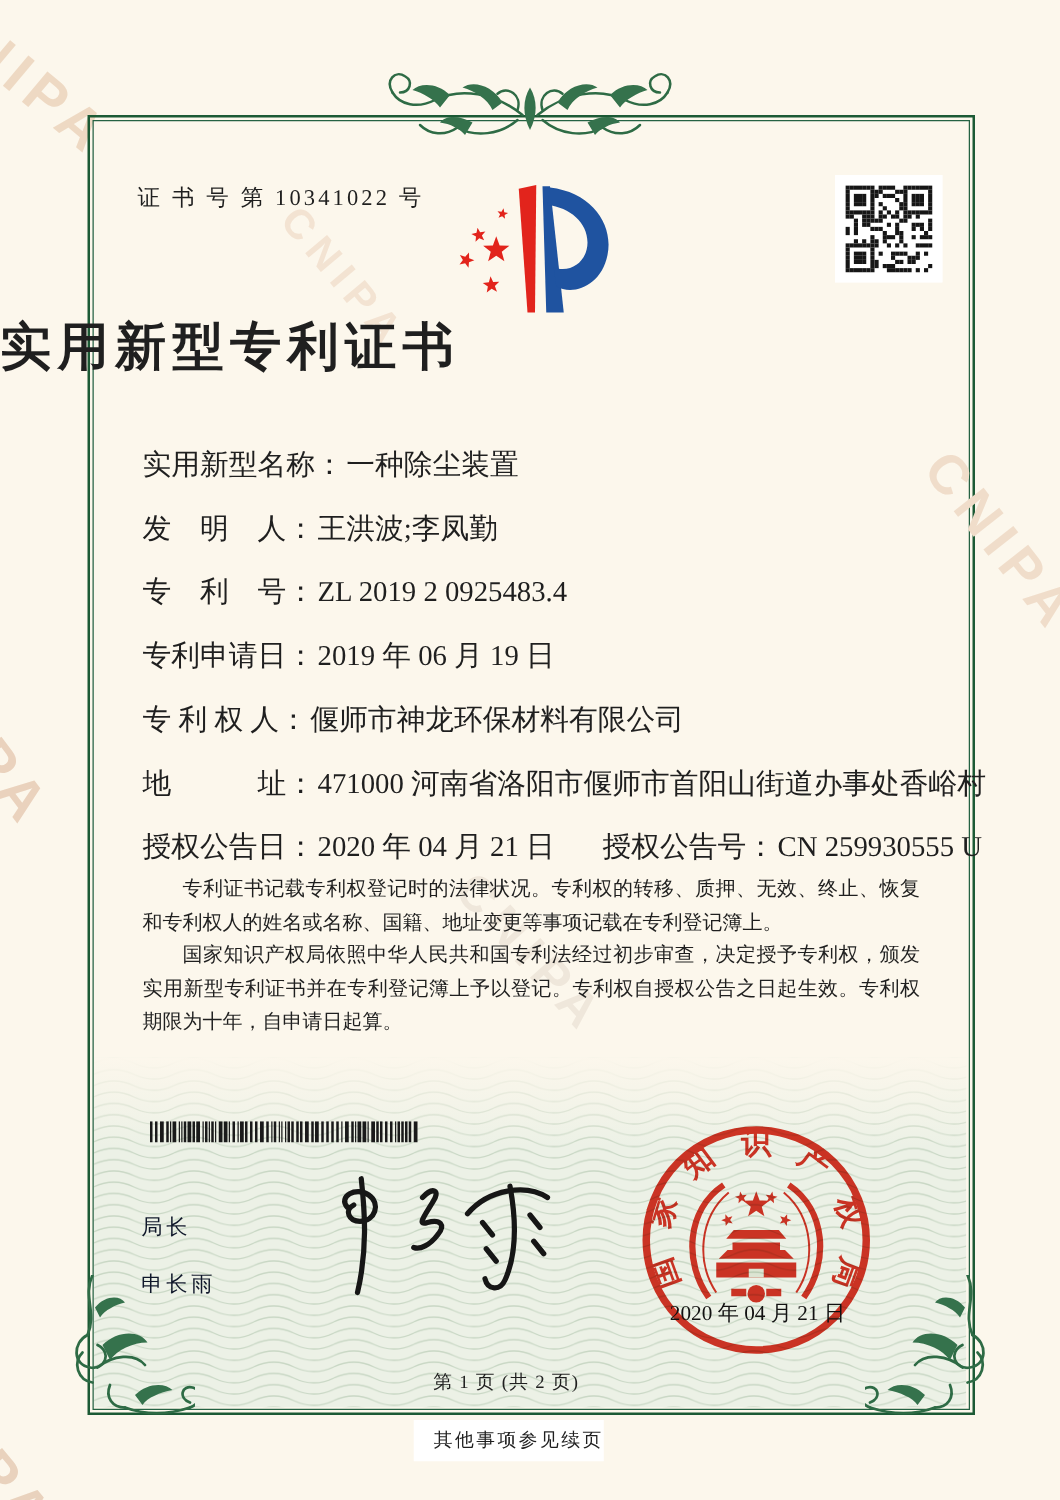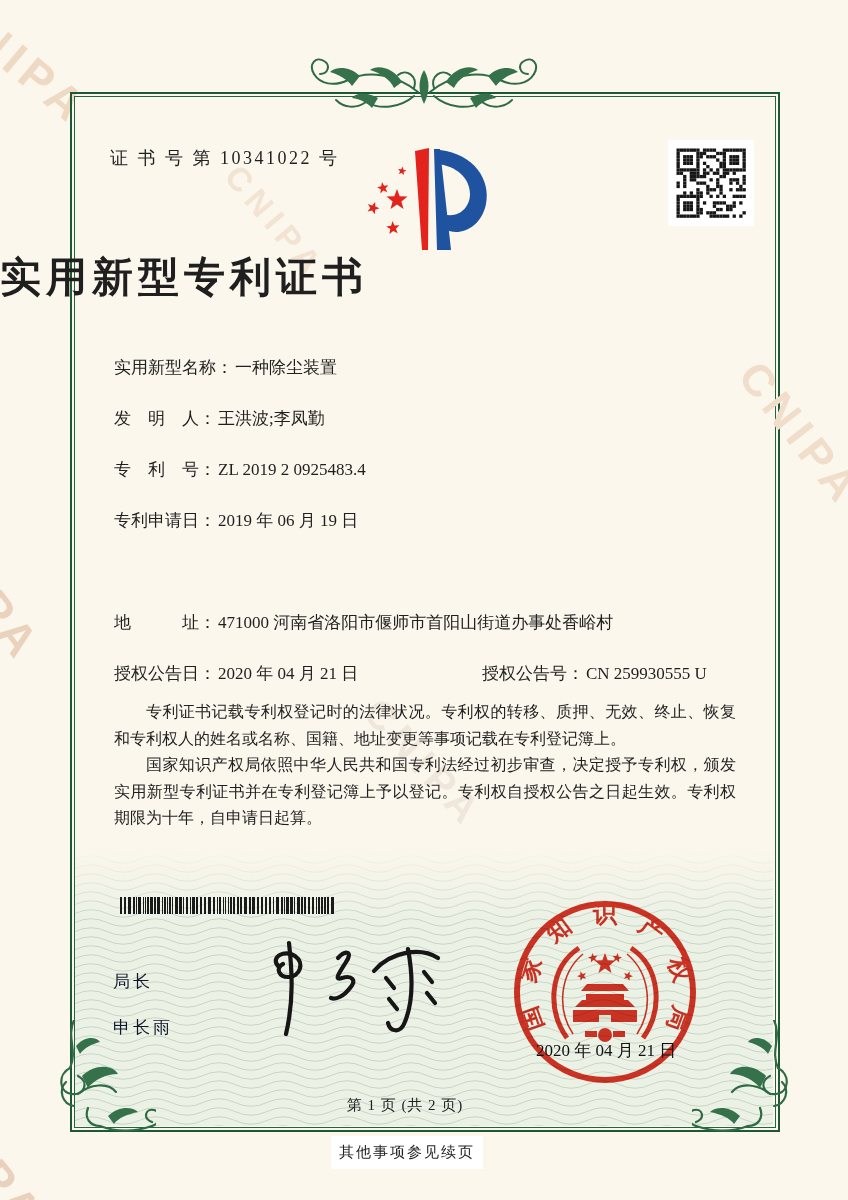--- a/index.html
+++ b/index.html
@@ -22,41 +22,41 @@
     position:absolute; left:75px; top:846px; width:698px; height:72px; z-index:1;
     background:linear-gradient(#fcf7ec, rgba(252,247,236,0));
   }
   .cert-no { position:absolute; left:110px; top:146px; font-size:18px; letter-spacing:2.5px; z-index:4; }
   .logo { position:absolute; left:352px; top:138px; z-index:4; }
   .qr-box { position:absolute; left:668px; top:140px; width:86px; height:86px; background:#ffffff; z-index:4; }
   .title {
     position:absolute; left:0; right:0; top:250px; text-align:left;
     font-size:41px; font-weight:bold; letter-spacing:5px; z-index:4;
   }
-  .row { position:absolute; left:114px; font-size:17px; z-index:4; white-space:nowrap; }
+  .row { position:absolute; left:114px; font-size:23px; z-index:4; white-space:nowrap; }
   .row .val { margin-left:2px; }
   .paras {
     position:absolute; left:114px; top:699px; width:622px; z-index:4;
     font-size:16px; line-height:26.5px; text-align:justify;
   }
   .paras p { margin:0; text-indent:2em; }
   .barcode { position:absolute; left:120px; top:897px; z-index:4; }
   .director-label, .director-name {
     position:absolute; left:113px; font-family:"Liberation Sans", sans-serif;
     font-size:17px; letter-spacing:3px; z-index:4; color:#0f172a;
   }
   .director-label { top:970px; }
   .director-name  { top:1005px;margin-top:11px; }
   .signature { position:absolute; left:240px; top:936px; z-index:4; }
   .seal { position:absolute; left:509px; top:896px; z-index:5; mix-blend-mode:multiply; opacity:0.95; }
   .seal-date { position:absolute; left:520px; top:1039px; width:172px; text-align:center; font-size:17px; z-index:6; color:#111; }
   .page-indicator { position:absolute; left:325px; top:1096px; width:160px; text-align:center; font-size:15px; letter-spacing:1px; z-index:4; }
   .continuation {
     position:absolute; left:331px; top:1136px; width:152px; height:33px; background:#ffffff;
-    z-index:6; display:flex; align-items:center; justify-content:center;
+    z-index:6; display:flex; align-items:center; justify-content:flex-end;
     font-size:15px; letter-spacing:2px;
   }
   .ornament { position:absolute; z-index:3; pointer-events:none; }
 </style>
 </head>
 <body>
 
 <div class="page">
 
   <span class="watermark" style="left:-34px; top:-18px; font-size:46px; transform:rotate(40deg);">CNIPA</span>
@@ -369,20 +369,23 @@
   </div>
   <div class="row" style="top:407px;">
     <span class="lab">发　明　人：</span><span class="val">王洪波;李凤勤</span>
   </div>
   <div class="row" style="top:458px;">
     <span class="lab">专　利　号：</span><span class="val">ZL 2019 2 0925483.4</span>
   </div>
   <div class="row" style="top:509px;">
     <span class="lab">专利申请日：</span><span class="val">2019 年 06 月 19 日</span>
   </div>
+  <div class="row" style="top:560px;">
+    <span class="lab">专 利 权 人：</span><span class="val">偃师市神龙环保材料有限公司</span>
+  </div>
   <div class="row" style="top:611px;">
     <span class="lab">地　　　址：</span><span class="val">471000 河南省洛阳市偃师市首阳山街道办事处香峪村</span>
   </div>
   <div class="row" style="top:662px;">
     <span class="lab">授权公告日：</span><span class="val">2020 年 04 月 21 日</span>
   </div>
   <div class="row" style="top:662px; left:482px;">
     <span class="lab">授权公告号：</span><span class="val">CN 259930555 U</span>
   </div>
 

